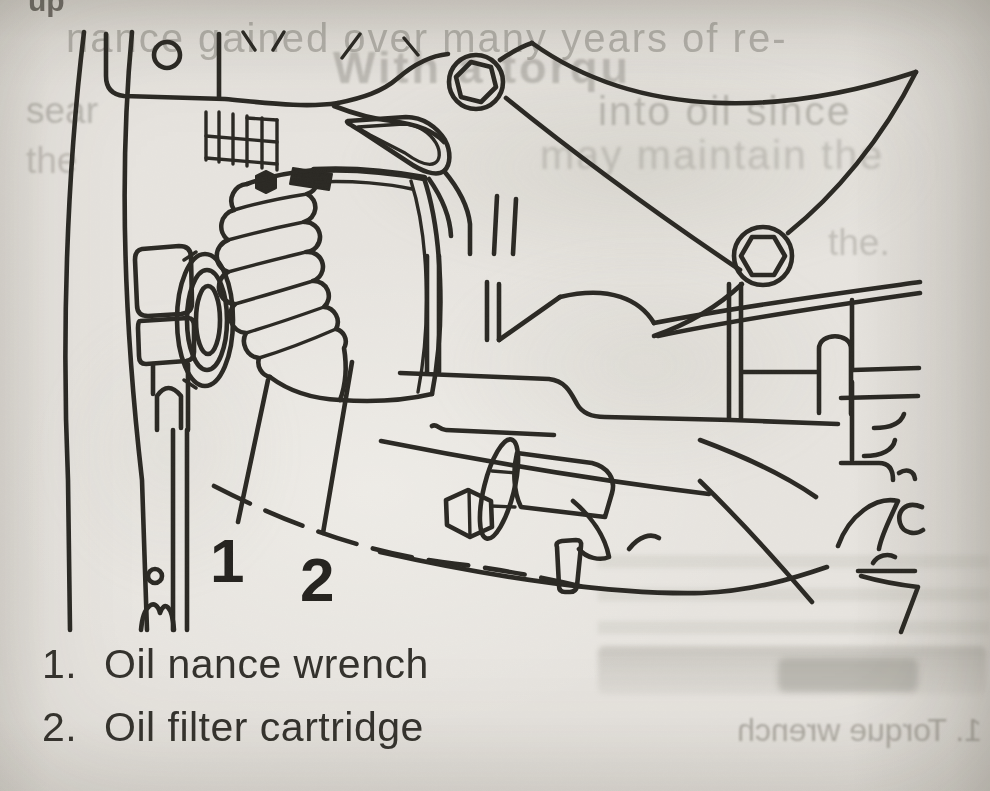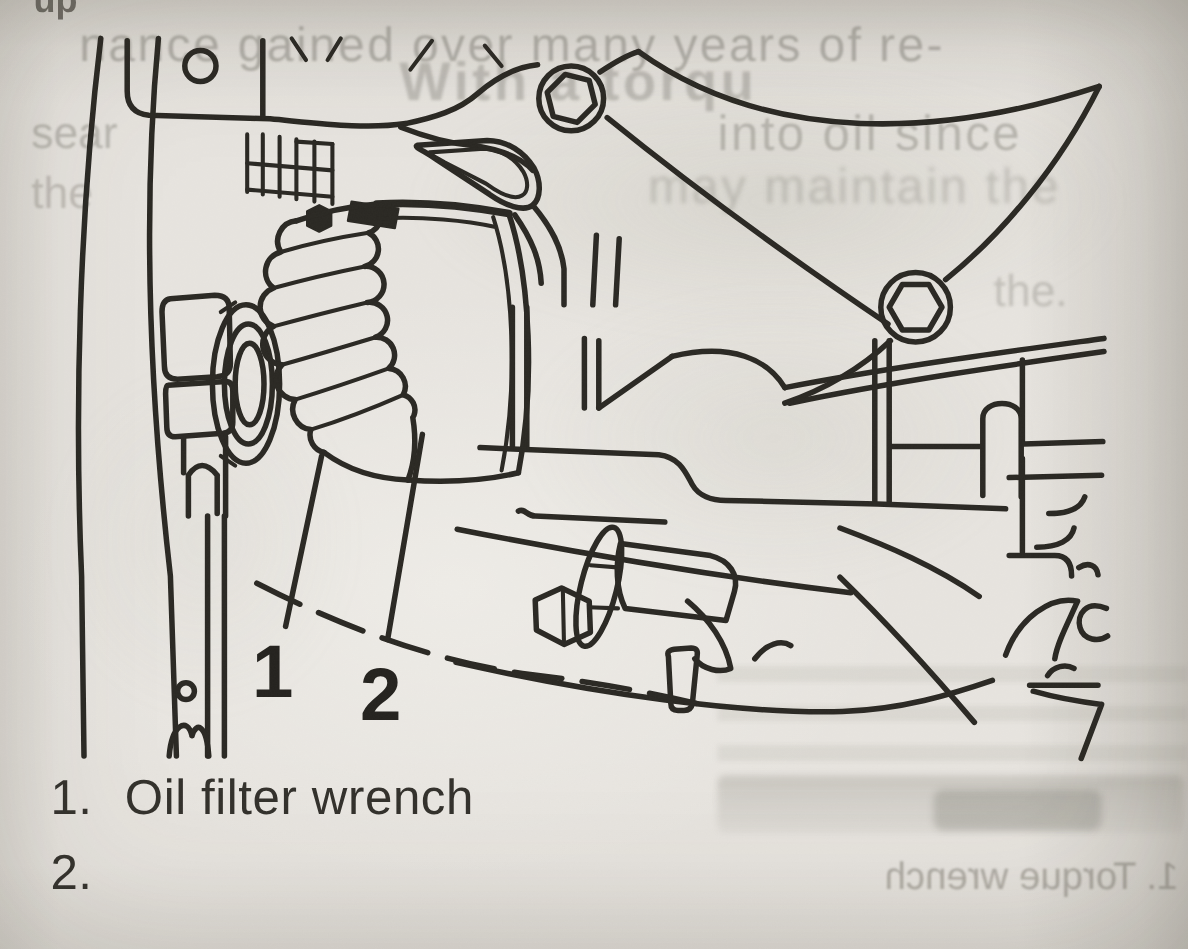--- a/index.html
+++ b/index.html
@@ -199,24 +199,25 @@
     <path class="dash" d="M 214,486 C 282,521 362,552 442,562 C 492,568 544,577 592,589"></path>
   </g>
 </svg>
 
 <div class="callout callout-1">1</div>
 <div class="callout callout-2">2</div>
 
 <div class="legend">
   <div class="legend-row">
     <span class="legend-num">1.</span>
-    <span>Oil filter wrench</span>
+    <span>Oil nance wrench</span>
   </div>
   <div class="legend-row">
     <span class="legend-num">2.</span>
+    <span>Oil filter cartridge</span>
   </div>
 </div>
 
 <div class="smudge"></div>
 <div class="smudge2"></div>
 <div class="ghost g-mirror">1. Torque wrench</div>
 
 <svg class="noise" width="990" height="791">
   <filter id="grain">
     <feTurbulence type="fractalNoise" baseFrequency="0.8" numOctaves="2" result="n"></feTurbulence>

